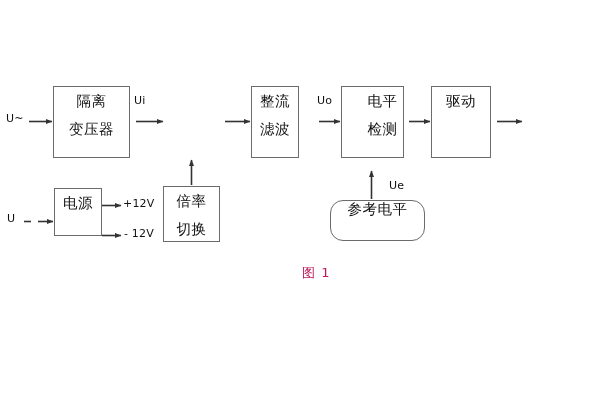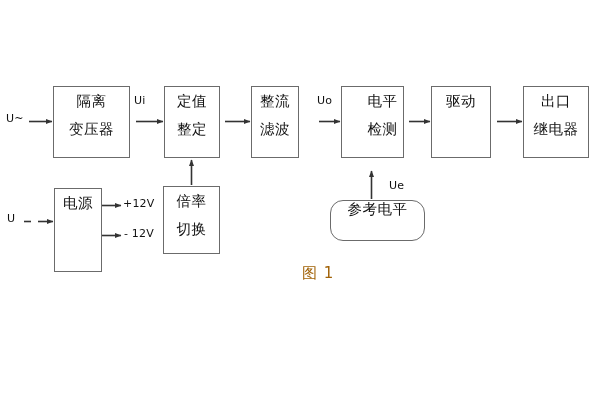--- a/index.html
+++ b/index.html
@@ -37,22 +37,22 @@
   }
   .sig {
     position: absolute;
     font-size: 11px;
     color: #111111;
     white-space: nowrap;
     letter-spacing: 0.2px;
   }
   .cap {
     position: absolute;
-    font-size: 15px;
-    color: #a16207;
+    font-size: 13px;
+    color: #be185d;
     white-space: nowrap;
     letter-spacing: 1px;
   }
   svg.wires {
     position: absolute;
     left: 0;
     top: 0;
     width: 600px;
     height: 400px;
     pointer-events: none;
@@ -92,49 +92,41 @@
     <line x1="102" y1="205.5" x2="121" y2="205.5" stroke="#333333" stroke-width="1.6" marker-end="url(#ah)"></line>
 
     <line x1="102" y1="235.5" x2="121" y2="235.5" stroke="#333333" stroke-width="1.6" marker-end="url(#ah)"></line>
   </svg>
 
   <div class="box" style="left:53px; top:86px; width:77px; height:72px;">
     <span class="ln">隔离</span>
     <span class="ln">变压器</span>
   </div>
 
-  <div class="box" style="left:164px; top:86px; width:56px; height:72px;">
-    <span class="ln">定值</span>
-    <span class="ln">整定</span>
-  </div>
 
   <div class="box" style="left:251px; top:86px; width:48px; height:72px;">
     <span class="ln">整流</span>
     <span class="ln">滤波</span>
   </div>
 
   <div class="box" style="left:341px; top:86px; width:63px; height:72px;padding-left:20px;">
     <span class="ln">电平</span>
     <span class="ln">检测</span>
   </div>
 
   <div class="box" style="left:431px; top:86px; width:60px; height:72px;">
     <span class="ln">驱动</span>
   </div>
 
-  <div class="box" style="left:523px; top:86px; width:66px; height:72px;">
-    <span class="ln">出口</span>
-    <span class="ln">继电器</span>
-  </div>
 
-  <div class="box" style="left:54px; top:188px; width:48px; height:84px;">
+  <div class="box" style="left:54px; top:188px; width:48px; height:48px;">
     <span class="ln">电源</span>
   </div>
 
-  <div class="box" style="left:163px; top:186px; width:57px; height:68px;">
+  <div class="box" style="left:163px; top:186px; width:57px; height:56px;">
     <span class="ln">倍率</span>
     <span class="ln">切换</span>
   </div>
 
   <div class="box" style="left:330px; top:200px; width:95px; height:41px; line-height:1.2;border-radius:13px;">
     <span class="ln">参考电平</span>
   </div>
 
   <div class="sig" style="left:6px; top:112px;">U~</div>
   <div class="sig" style="left:134px; top:94px;">Ui</div>

